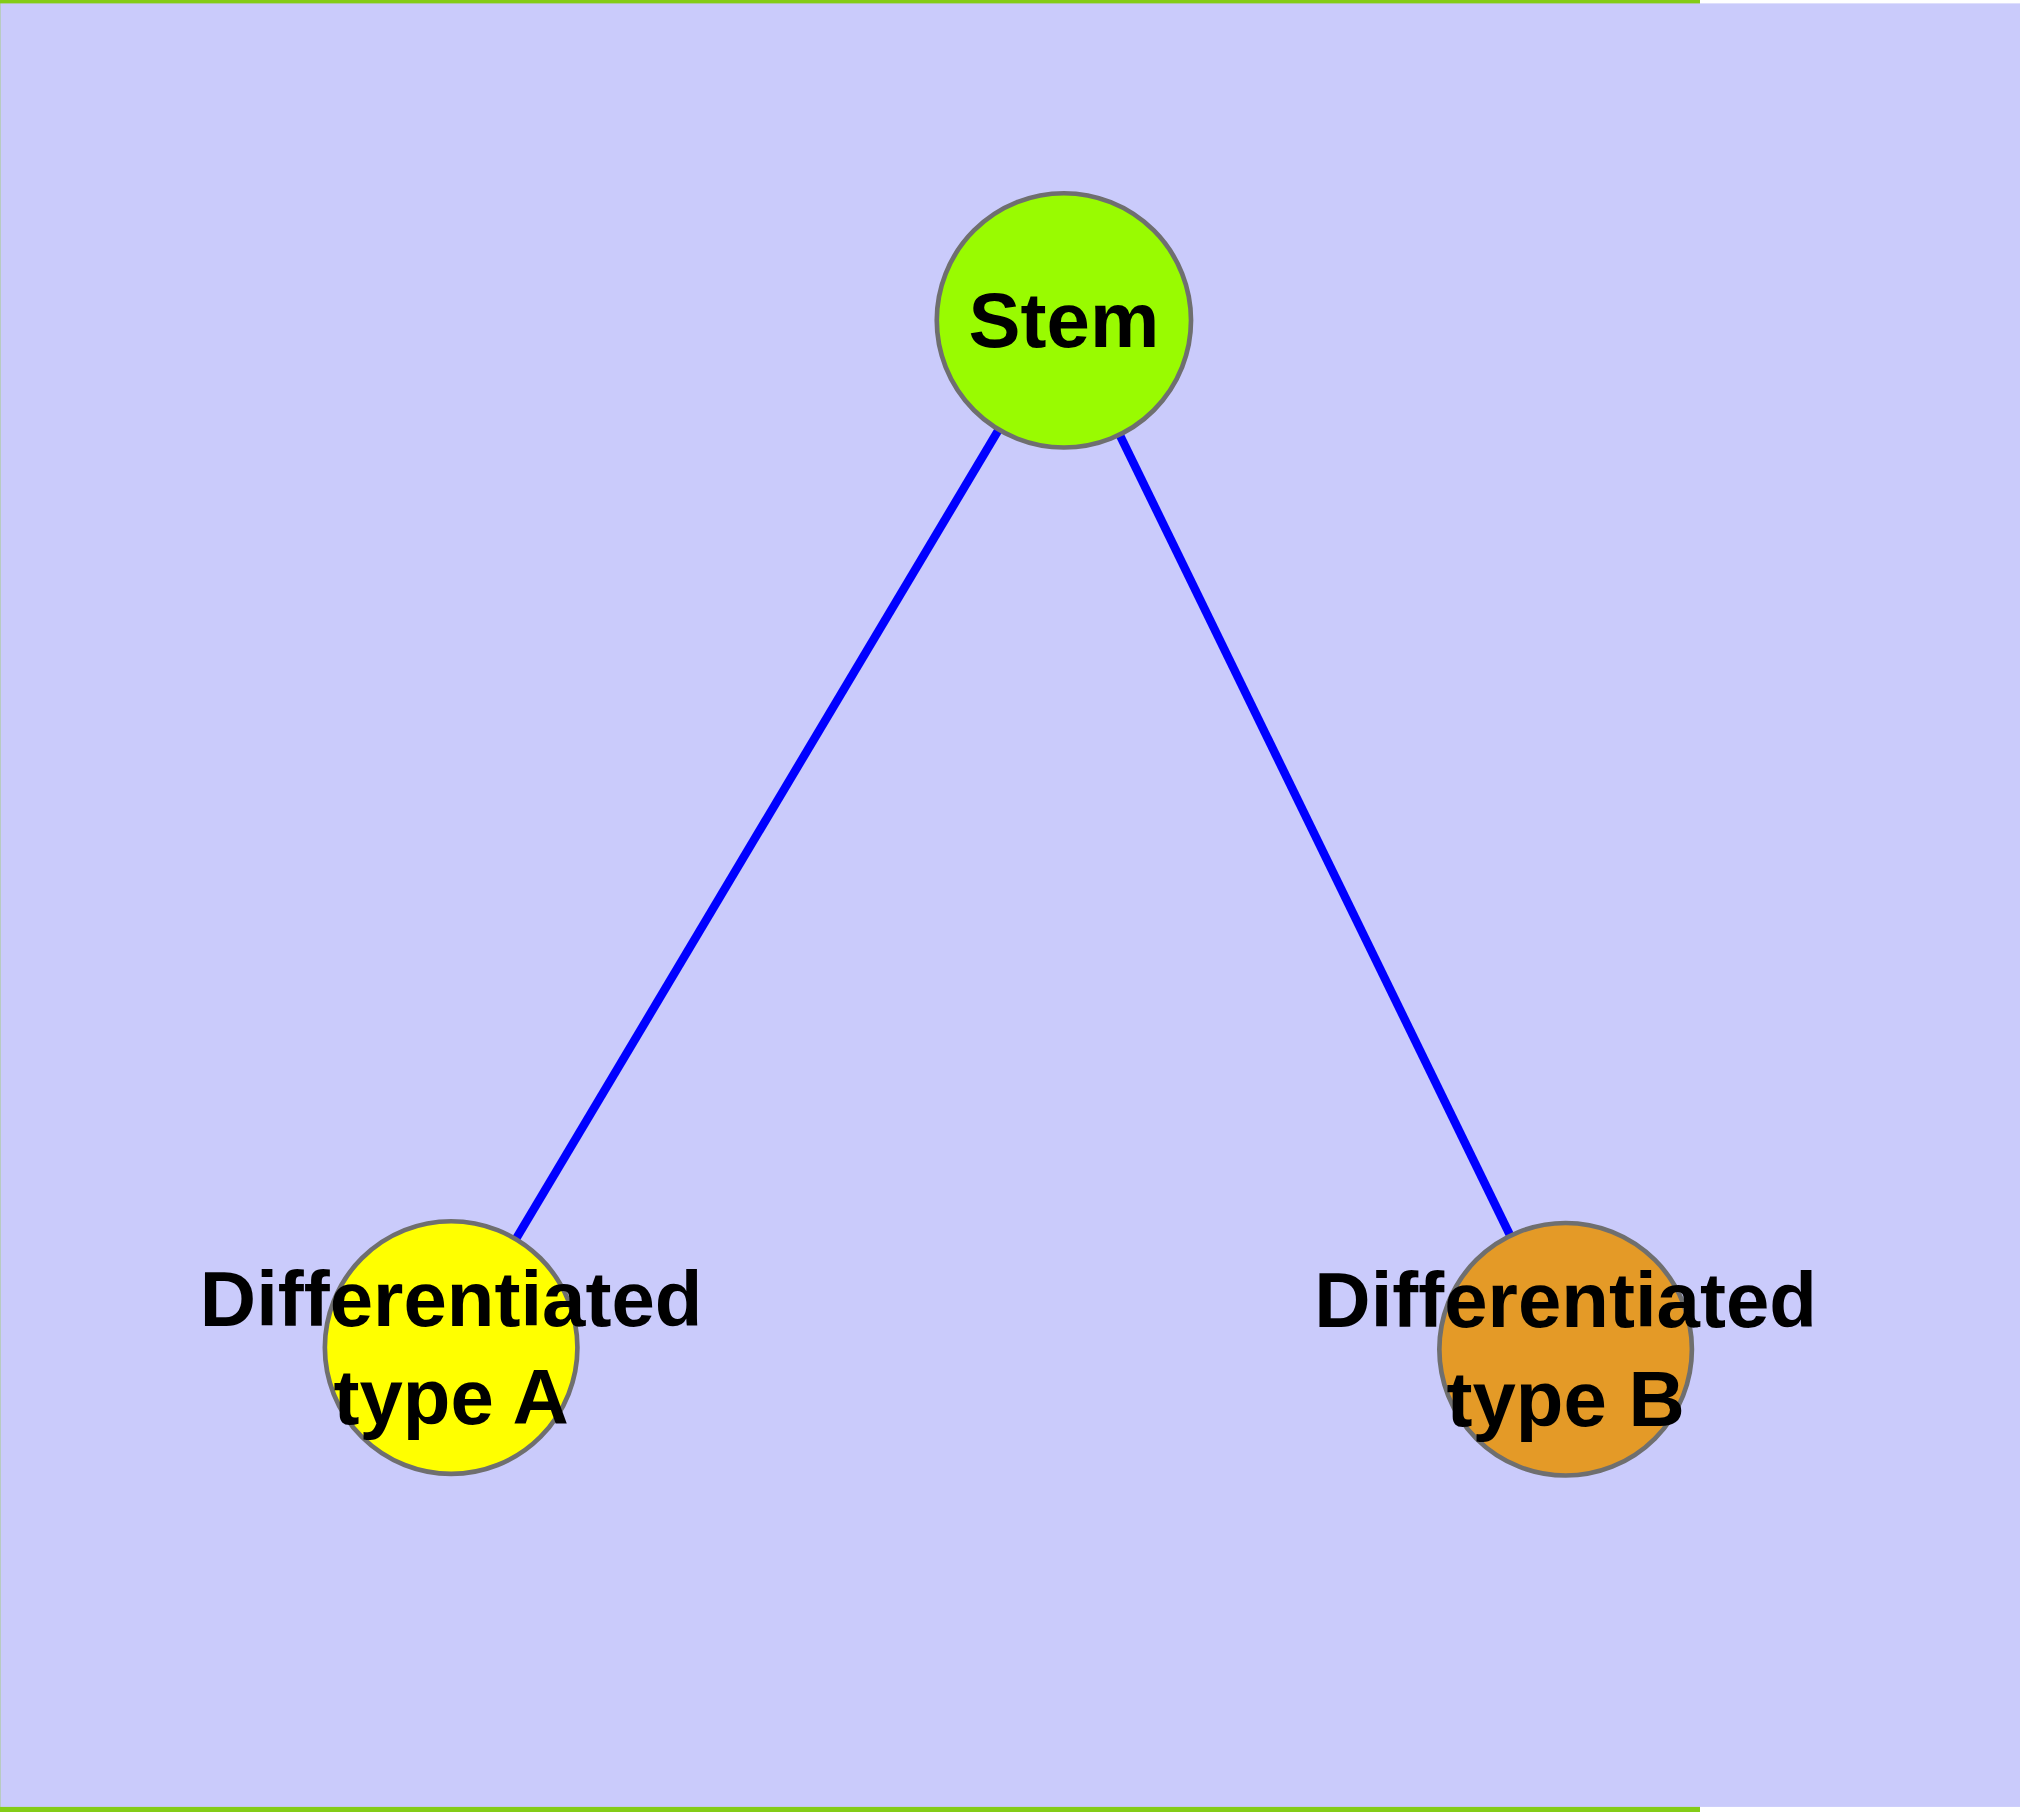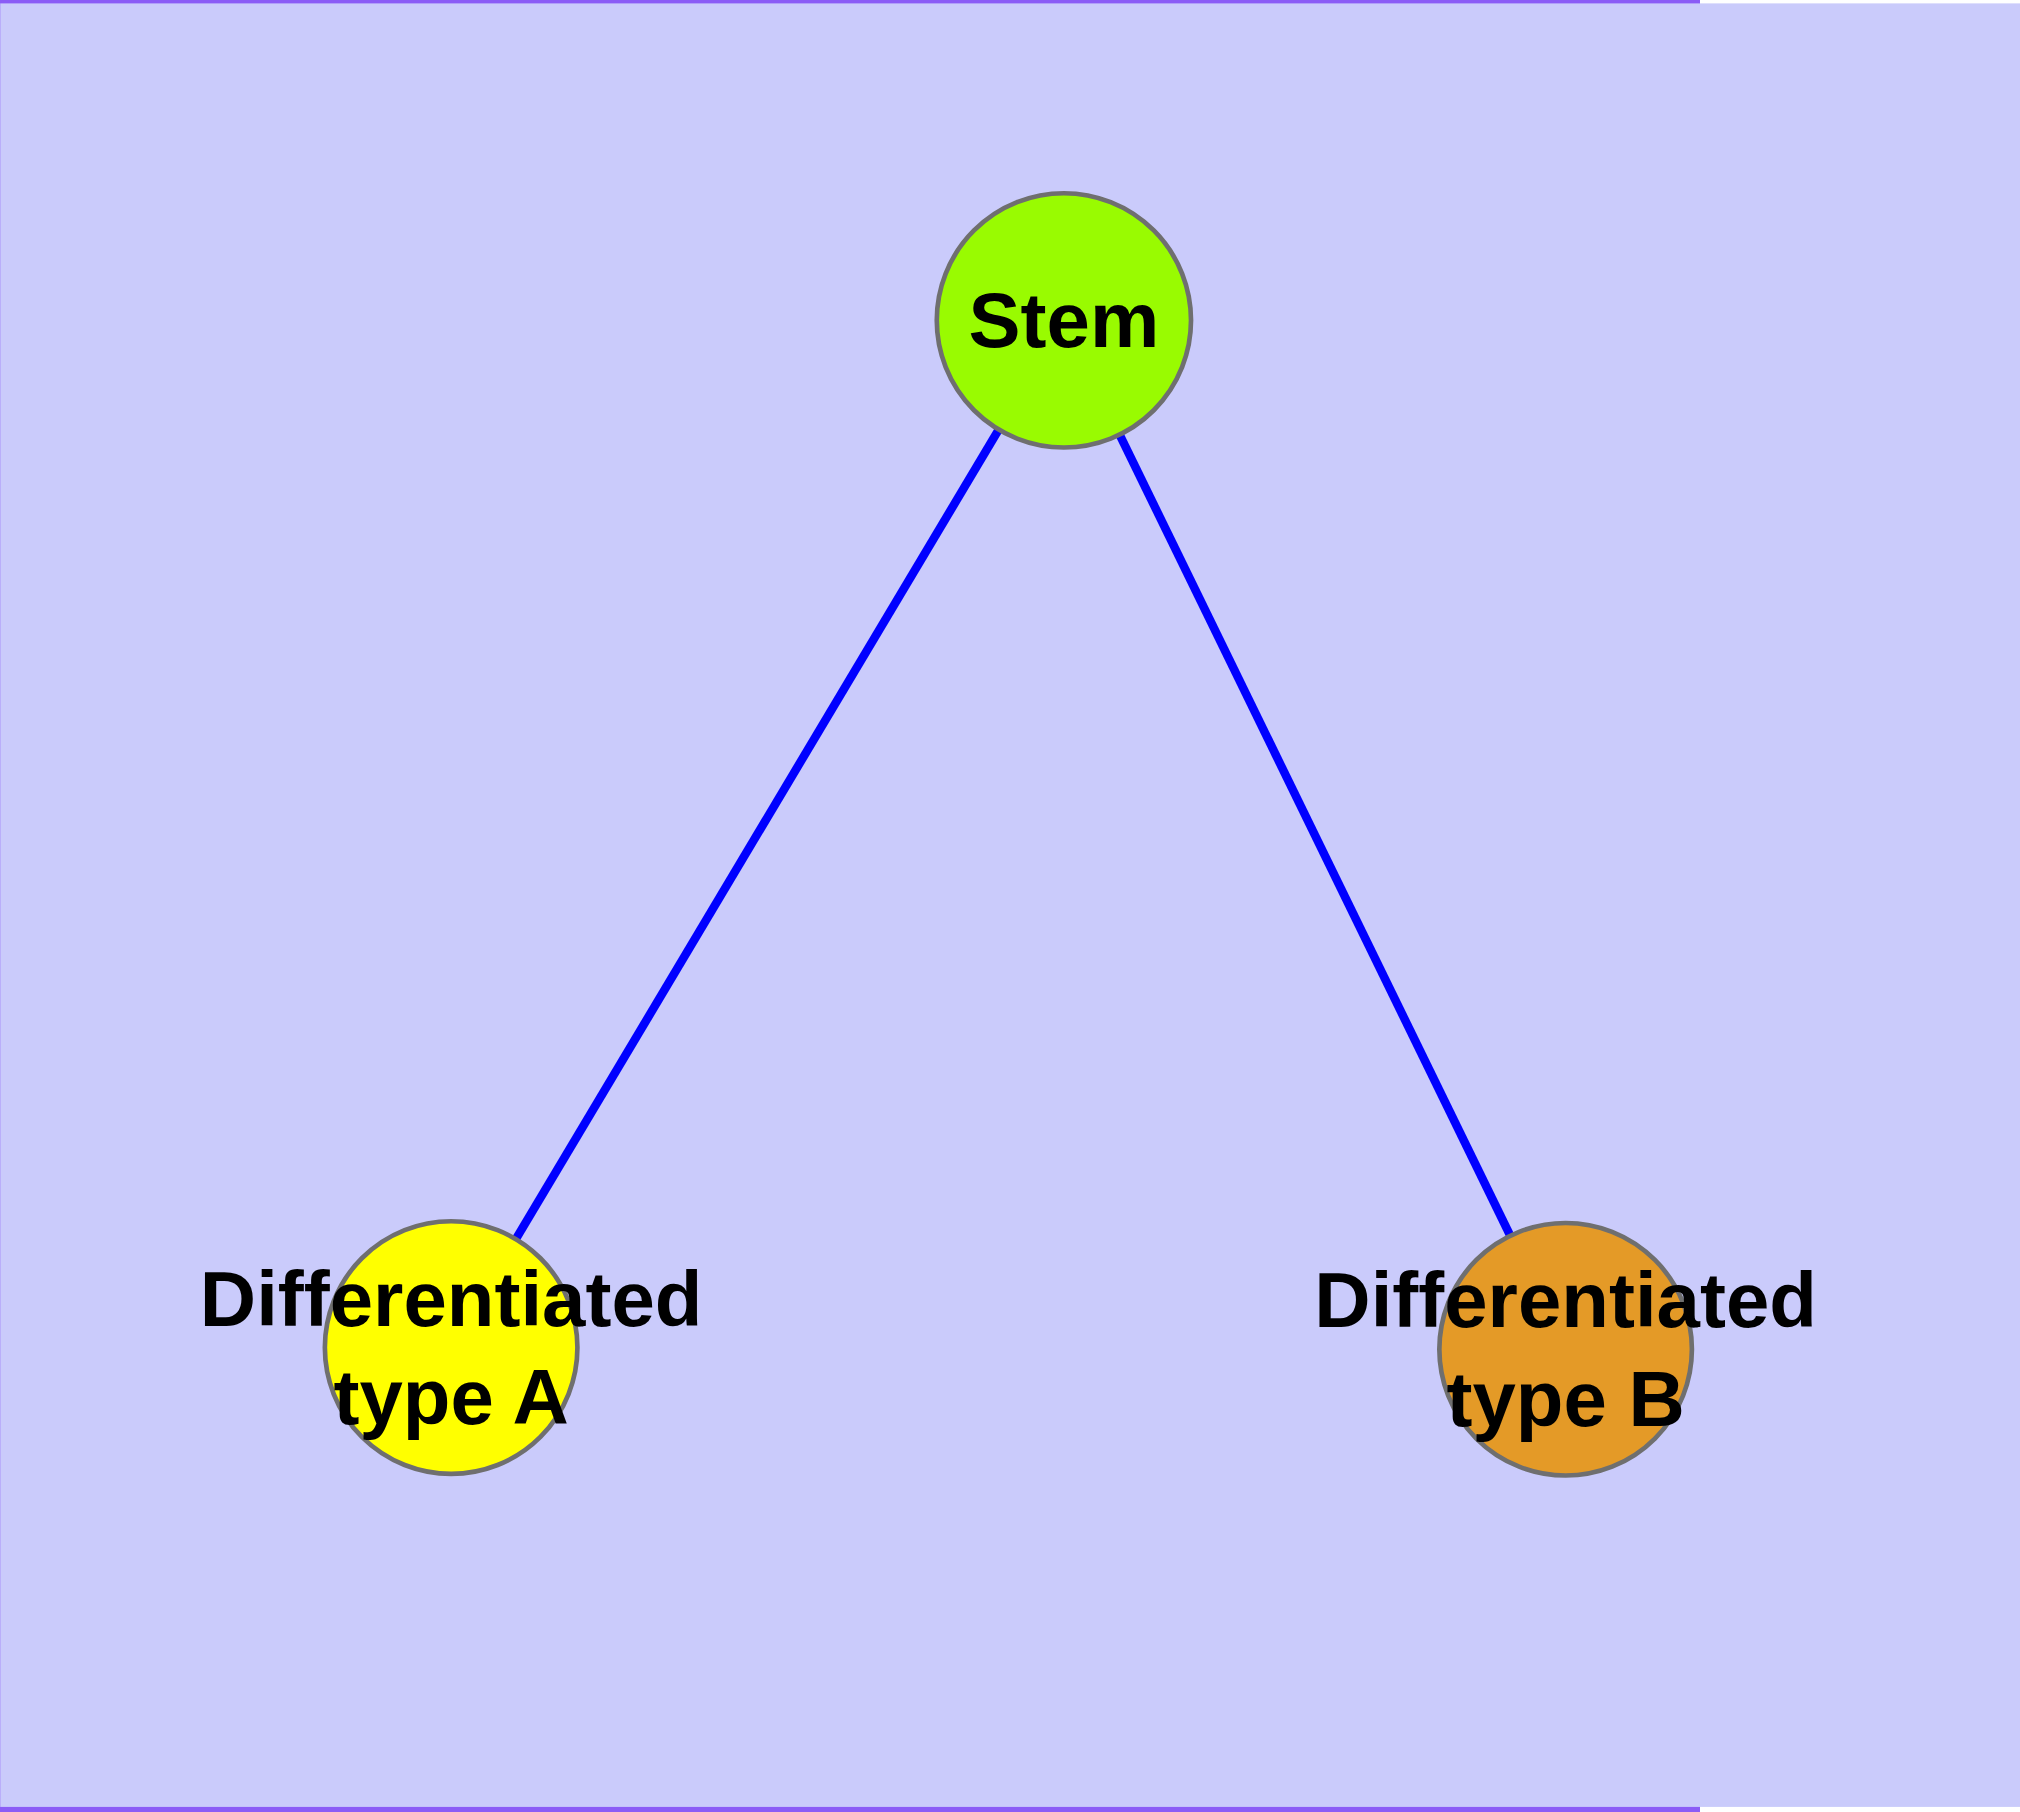--- a/index.html
+++ b/index.html
@@ -7,21 +7,21 @@
     padding: 0;
     background: #ffffff;
     width: 2021px;
     height: 1812px;
     overflow: hidden;
   }
   .canvas-wrap {
     position: relative;
     width: 1700px;
     height: 1812px;
-    background: #8b5cf6;
+    background: #84cc16;
   }
   svg.graph {
     display: block;
     width: 2021px;
     height: 1812px;
   }
   .node-label {
     font-family: "Liberation Sans", "DejaVu Sans", sans-serif;
     font-weight: bold;
     font-size: 92px;

